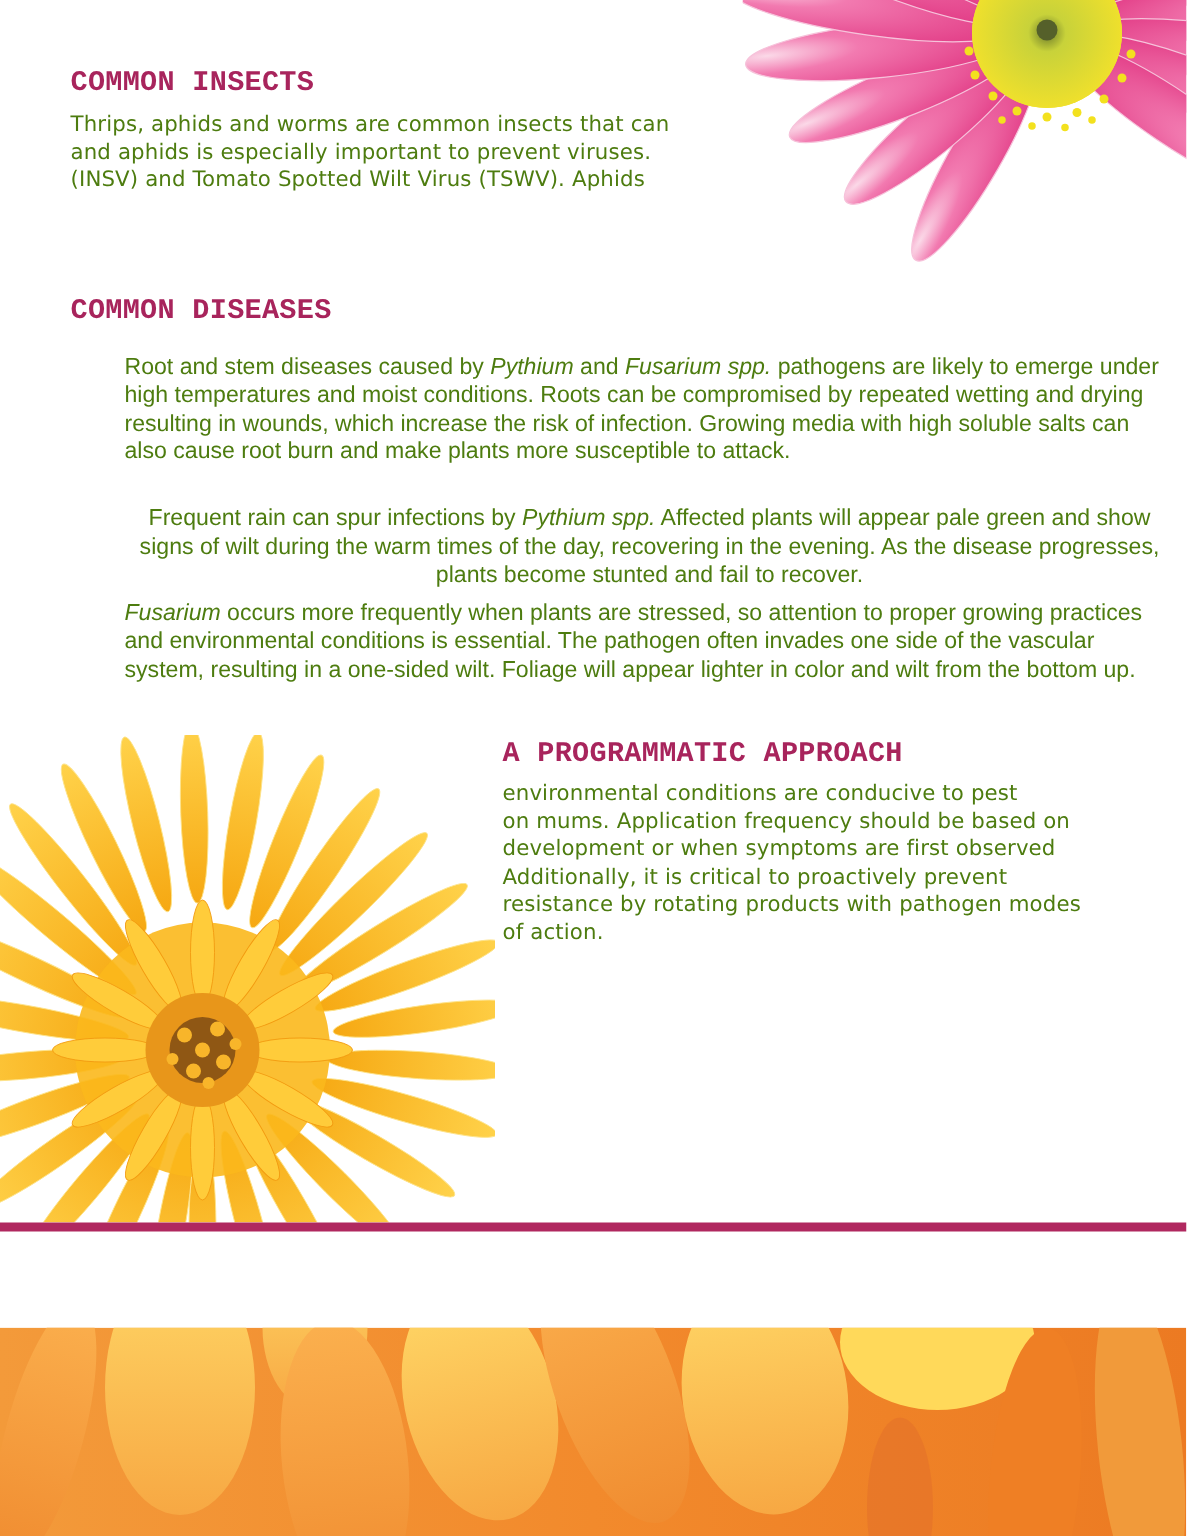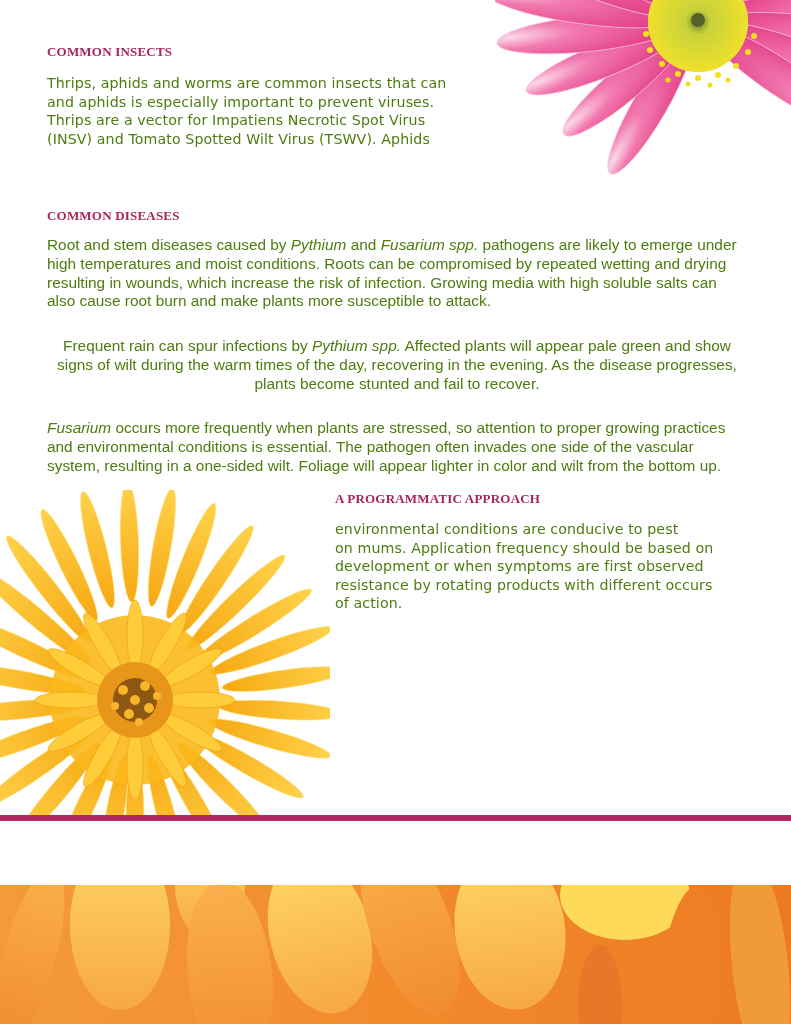--- a/index.html
+++ b/index.html
@@ -1,33 +1,33 @@
 <!DOCTYPE html>
 <html><head>
   <meta charset="utf-8">
   <style>
     * { margin: 0; padding: 0; box-sizing: border-box; }
     html, body { width: 791px; height: 1024px; background: #ffffff; overflow: hidden; }
     body { position: relative; font-family: "Liberation Sans", "DejaVu Sans", sans-serif; color: #58585a; }
 
     .heading {
       position: absolute;
-      font-family: Liberation Serif, serif;
+      font-family: Liberation Mono, monospace;
       font-weight: bold;
       color: #a8245c;
-      font-size: 13px;
+      font-size: 19px;
       letter-spacing: 0.2px;
     }
     .para {
       position: absolute;
       font-size: 15.2px;
       line-height: 18.8px;
       color: #4d7c0f;
     }
-    .para.wide { font-family: "Liberation Sans", sans-serif; font-size: 15.4px; line-height: 18.8px; }
+    .para.wide { font-family: "Liberation Sans", sans-serif; font-size: 15.4px; line-height: 18.8px; margin-left: 36px; }
     .para.narrow { font-family: "DejaVu Sans", sans-serif; font-size: 14.2px; line-height: 18.6px; letter-spacing: 0.1px; }
     .para em { font-style: italic; }
 
     
     #pink-flower { position: absolute; left: 495px; top: 0; width: 296px; height: 195px; overflow: hidden; }
     
     #yellow-flower { position: absolute; left: 0; top: 490px; width: 330px; height: 325px; overflow: hidden; }
 
     #divider { position: absolute; left: 0; top: 815px; width: 791px; height: 6px; }
     #bottom-banner { position: absolute; left: 0; top: 885px; width: 791px; height: 139px; overflow: hidden; }
@@ -94,28 +94,27 @@
       </g>
       <circle cx="0" cy="-2" r="7" fill="#55602a"></circle>
     </g>
   </svg>
 </div>
 
 <h2 class="heading" style="left:47px; top:44px;">COMMON INSECTS</h2>
 <div class="para narrow" style="left:47px; top:74px; width:440px;">
   <div>Thrips, aphids and worms are common insects that can</div>
   <div>and aphids is especially important to prevent viruses.</div>
-  <div>Thrips are a vector for Impatiens Necrotic Spot Virus</div>
   <div>(INSV) and Tomato Spotted Wilt Virus (TSWV). Aphids</div>
 </div>
 
-<h2 class="heading" style="left:47px; top:208px;text-align:right;">COMMON DISEASES</h2>
+<h2 class="heading" style="left:47px; top:196px;text-align:right;">COMMON DISEASES</h2>
 <p class="para wide" style="left:47px; top:236px; width:700px;"><span>Root and stem diseases caused by </span><em>Pythium</em><span> and </span><em>Fusarium spp.</em><span> pathogens are likely to emerge under high temperatures and moist conditions. Roots can be compromised by repeated wetting and drying resulting in wounds, which increase the risk of infection. Growing media with high soluble salts can also cause root burn and make plants more susceptible to attack.</span></p>
 <p class="para wide" style="left:47px; top:337px; width:700px;text-align:center;"><span>Frequent rain can spur infections by </span><em>Pythium spp.</em><span> Affected plants will appear pale green and show signs of wilt during the warm times of the day, recovering in the evening. As the disease progresses, plants become stunted and fail to recover.</span></p>
-<p class="para wide" style="left:47px; top:419px; width:700px;"><em>Fusarium</em><span> occurs more frequently when plants are stressed, so attention to proper growing practices and environmental conditions is essential. The pathogen often invades one side of the vascular system, resulting in a one-sided wilt. Foliage will appear lighter in color and wilt from the bottom up.</span></p>
+<p class="para wide" style="left:47px; top:400px; width:700px;"><em>Fusarium</em><span> occurs more frequently when plants are stressed, so attention to proper growing practices and environmental conditions is essential. The pathogen often invades one side of the vascular system, resulting in a one-sided wilt. Foliage will appear lighter in color and wilt from the bottom up.</span></p>
 
 <div id="yellow-flower">
   <svg width="330" height="325" viewBox="0 0 330 325">
     <defs>
       <linearGradient id="yp" x1="0" y1="0" x2="0" y2="1">
         <stop offset="0" stop-color="#ffd24a"></stop>
         <stop offset="1" stop-color="#f6a812"></stop>
       </linearGradient>
     </defs>
     <g transform="translate(135,210)">
@@ -177,21 +176,22 @@
       </g>
     </g>
   </svg>
 </div>
 
 <h2 class="heading" style="left:335px; top:491px;">A PROGRAMMATIC APPROACH</h2>
 <div class="para narrow" style="left:335px; top:520px; width:420px;">
   <div>environmental conditions are conducive to pest</div>
   <div>on mums. Application frequency should be based on</div>
   <div>development or when symptoms are first observed</div>
-  <div>resistance by rotating products with different occurs</div>
+  <div>Additionally, it is critical to proactively prevent</div>
+  <div>resistance by rotating products with pathogen modes</div>
   <div>of action.</div>
 </div>
 
 <div id="divider" style="background:#b0285f;"></div>
 
 <div id="bottom-banner">
   <svg width="791" height="139" viewBox="0 0 791 139">
     <defs>
       <linearGradient id="bg" x1="0" y1="0" x2="1" y2="0">
         <stop offset="0" stop-color="#f39a3a"></stop>

